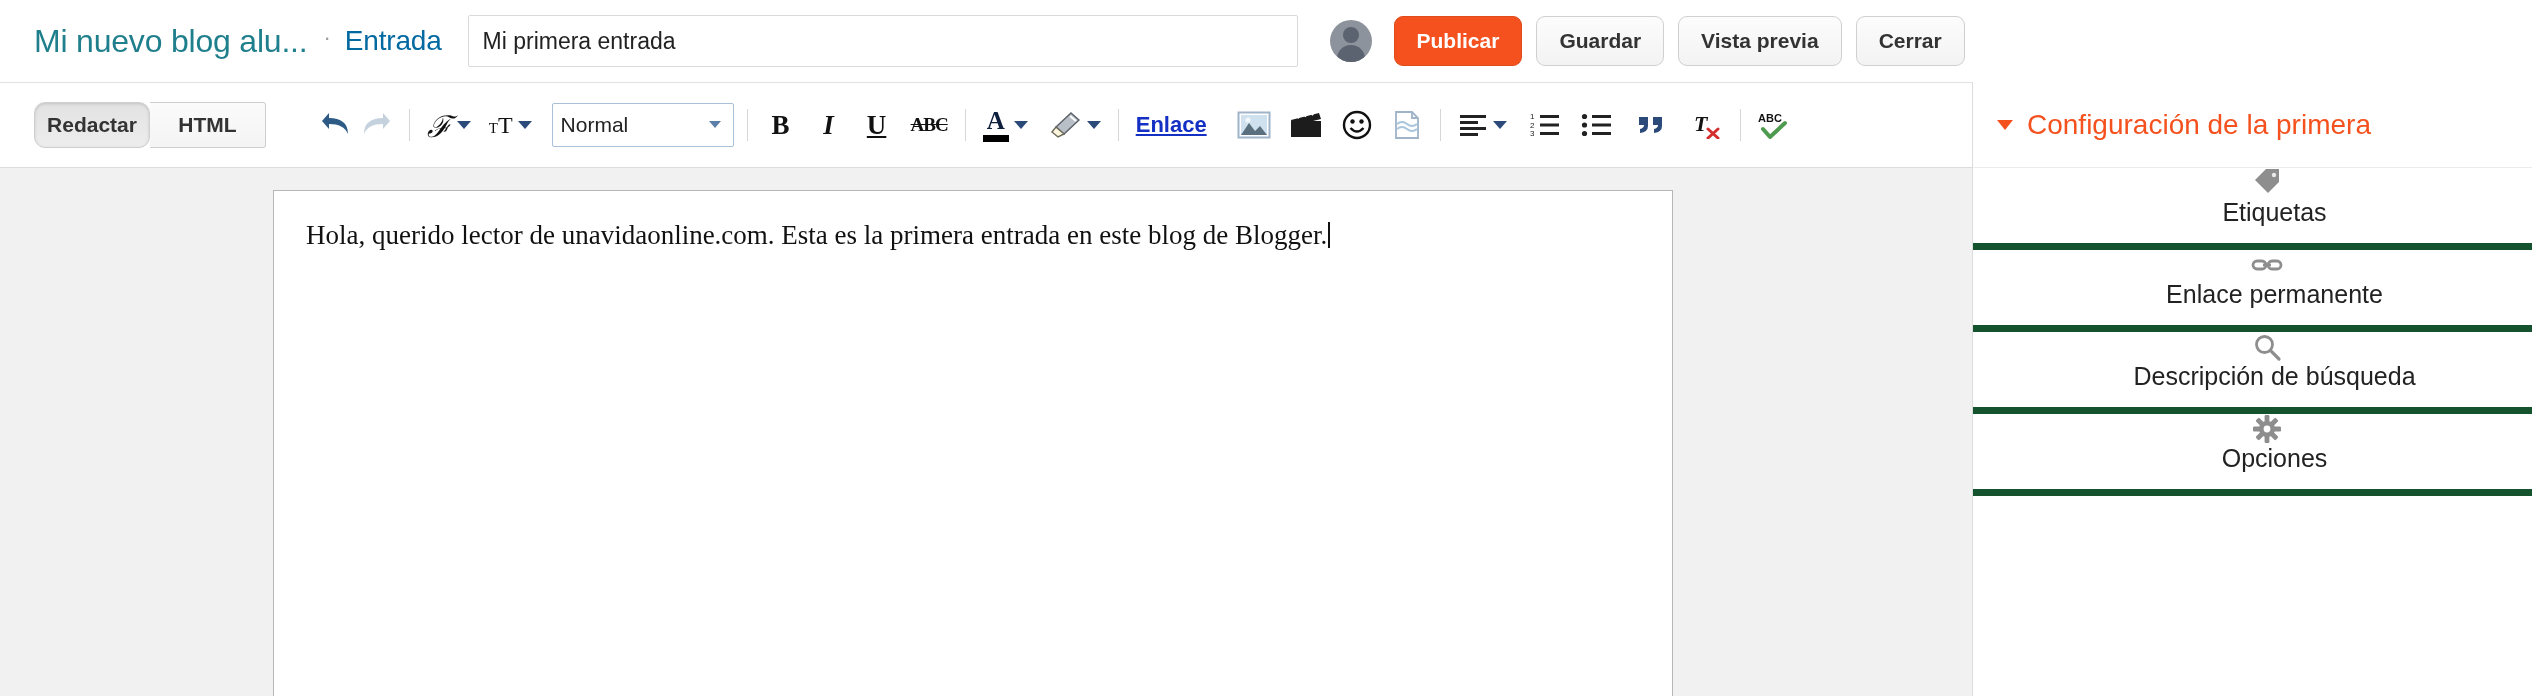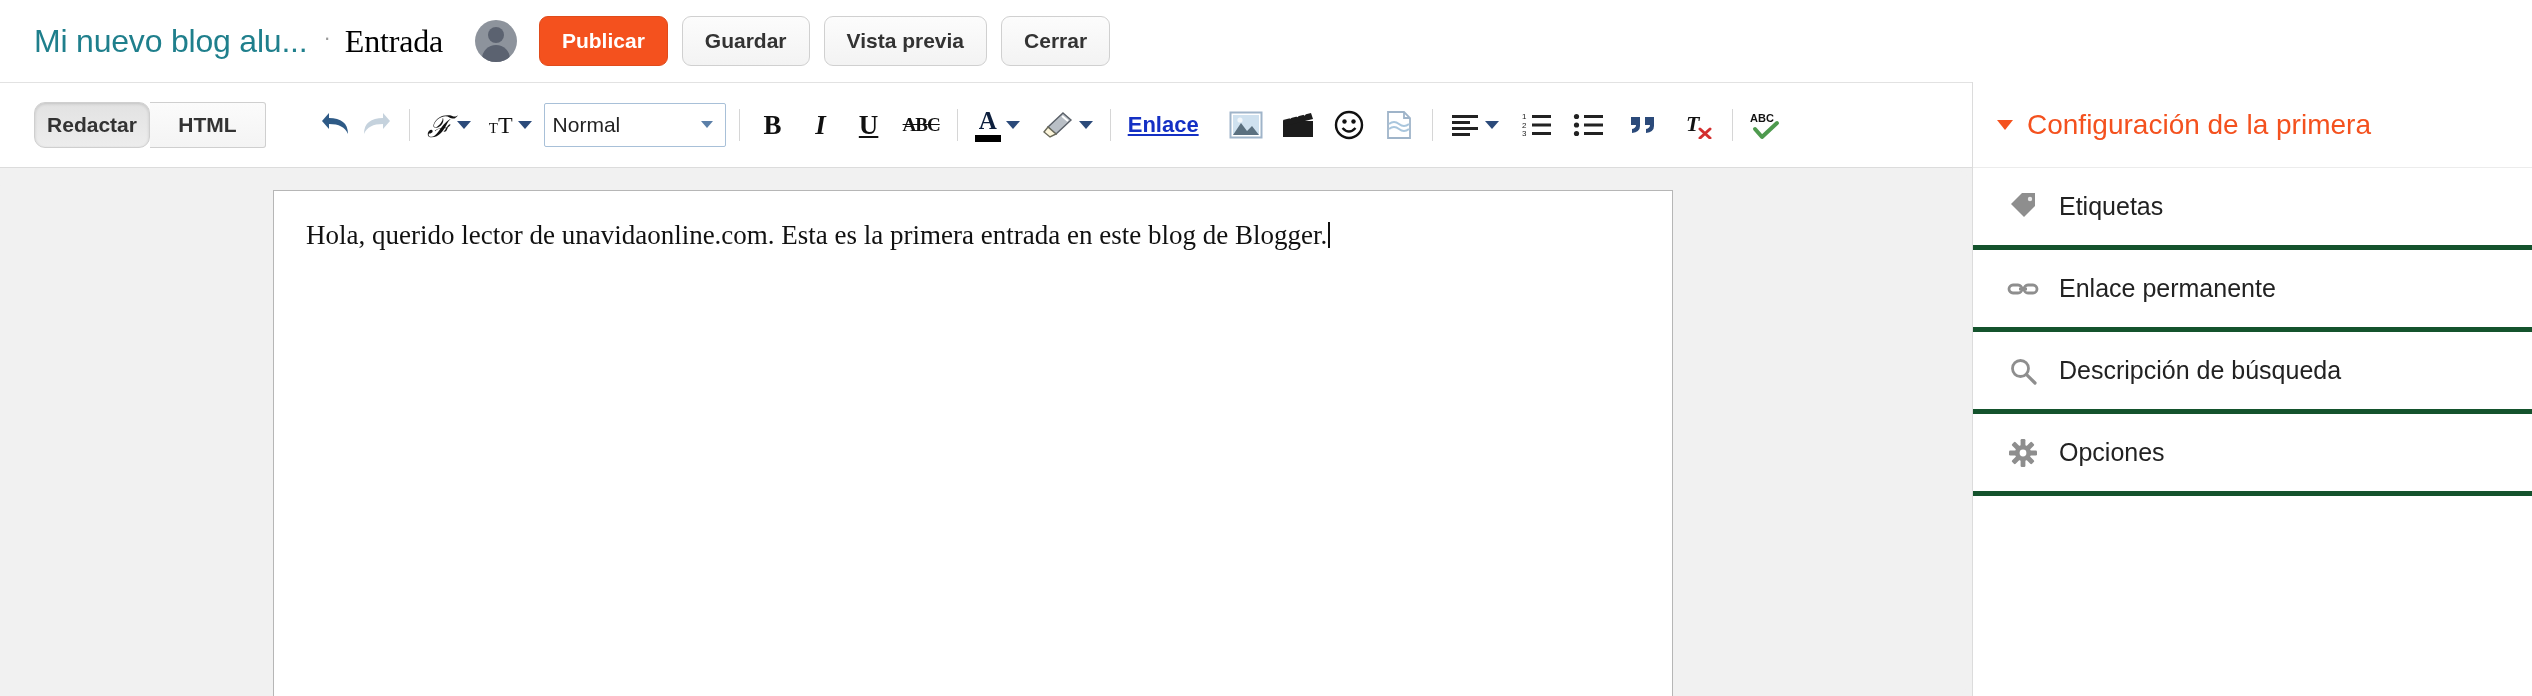--- a/index.html
+++ b/index.html
@@ -38,26 +38,25 @@
     letter-spacing: -0.2px;
   }
   .title-sep {
     color: #9a9a9a;
     font-size: 22px;
     margin: 0 14px 0 16px;
     position: relative;
     top: -3px;
   }
   .entry-label {
-    font-size: 32px;
-    color: #000000;
+    font-size: 28px;
+    color: #0369a1;
     font-weight: 400;
     white-space: nowrap;
     letter-spacing: -0.2px;
-    font-family: Liberation Serif, serif;
   }
 
   .title-input {
     margin-left: 26px;
     width: 830px;
     height: 52px;
     border: 1px solid #d9d9d9;
     border-radius: 2px;
     background: #fff;
     font-family: "Liberation Sans", sans-serif;
@@ -303,23 +302,24 @@
   .sb-title {
     font-size: 28px;
     color: #f4511e;
     white-space: nowrap;
   }
 
   .sb-item {
     height: 82px;
     display: flex;
     align-items: center;
-    padding-left: 30px;
-    border-bottom: 5px solid #14532d;
-    cursor: pointer;
+    padding-left: 44px;
+    border-bottom: 7px solid #14532d;
+    cursor: pointer;
+    flex-direction: column;
   }
   .sb-ico {
     width: 40px;
     display: flex;
     align-items: center;
     justify-content: center;
     margin-right: 16px;
     flex: none;
     color: #8e8e8e;
   }
@@ -333,20 +333,21 @@
 <body>
 
 <div id="app">
 
   <div class="header">
 
     <span class="blog-title">Mi nuevo blog alu...</span>
     <span class="title-sep">·</span>
     <span class="entry-label">Entrada</span>
 
+    <input class="title-input" type="text" value="Mi primera entrada" style="">
 
     <div class="avatar"></div>
 
 
     <div class="btn btn-primary">Publicar</div>
     <div class="btn btn-secondary">Guardar</div>
     <div class="btn btn-secondary">Vista previa</div>
     <div class="btn btn-secondary">Cerrar</div>
   </div>
 
@@ -375,21 +376,21 @@
     <div class="tb-btn">
       <span class="fmt-f">ℱ</span>
       <span class="caret"></span>
     </div>
 
     <div class="tb-btn" style="margin-left:10px">
       <span class="fmt-tt"><small>T</small>T</span>
       <span class="caret"></span>
     </div>
 
-    <div class="sel-normal" style="margin-left:8px">
+    <div class="sel-normal" style="margin-left:16px">
       <span>Normal</span>
       <span class="sel-caret"></span>
     </div>
 
     <div class="tb-sep"></div>
 
     <div class="tb-btn">
         <span class="fmt-b">B</span>
       </div>
     <div class="tb-btn" style="margin-left:8px">

